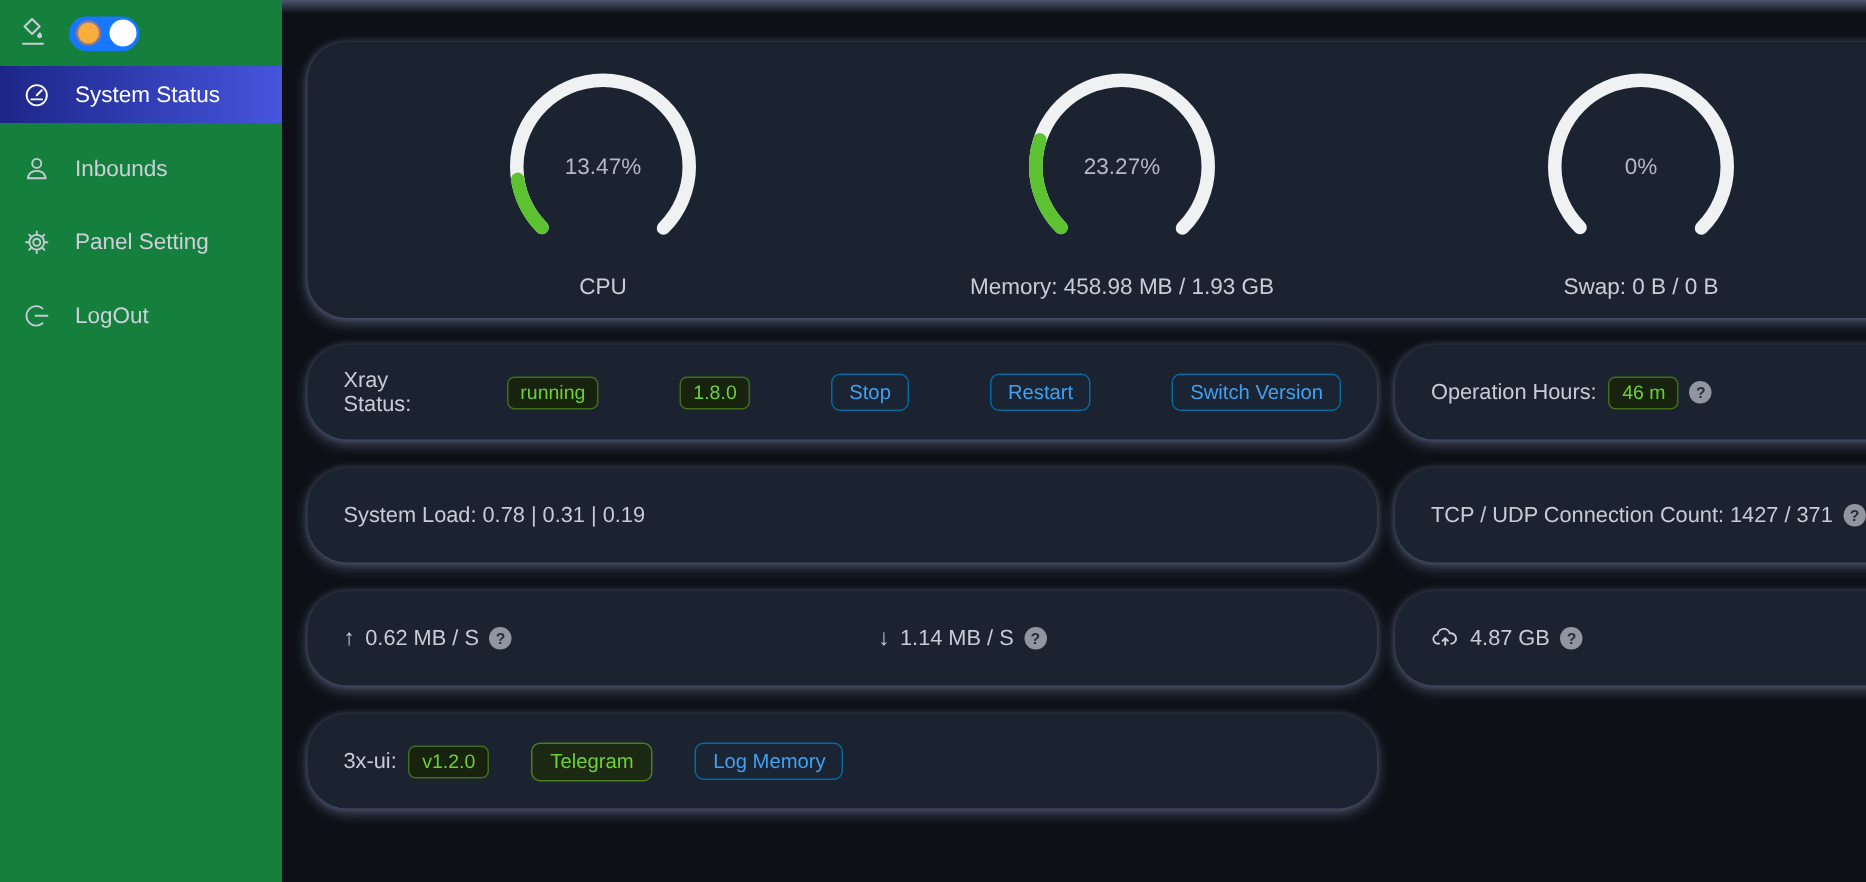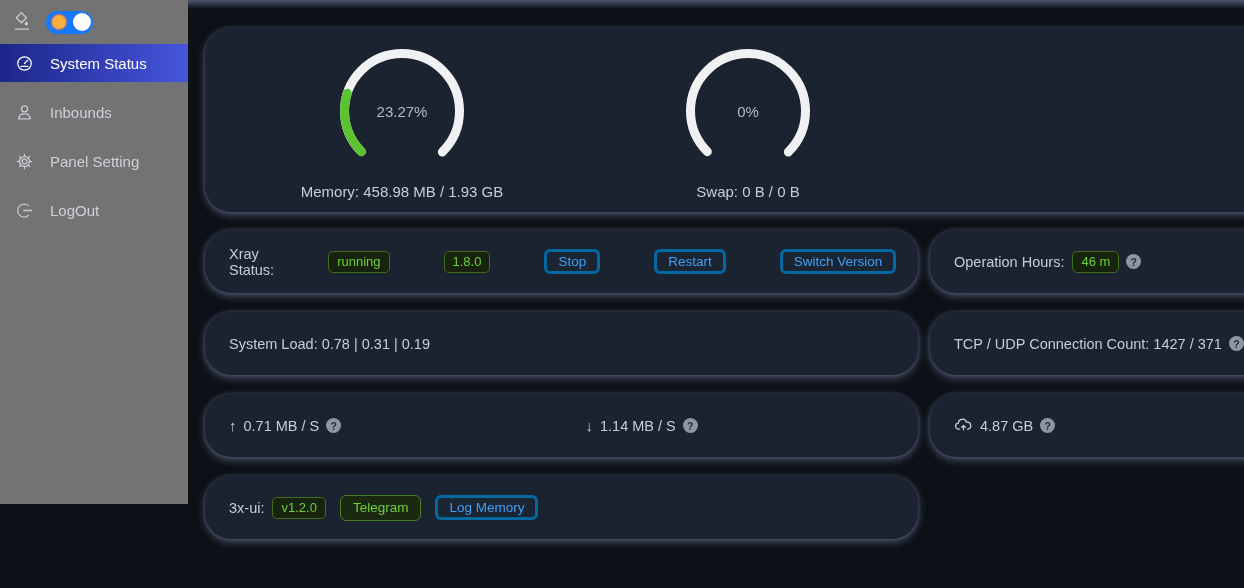--- a/index.html
+++ b/index.html
@@ -6,22 +6,22 @@
   html,body { width:1244px; height:588px; overflow:hidden; }
   body {
     background:#0d1016;
     font-family:"Liberation Sans", sans-serif;
     color:#c7ccd5;
     position:relative;
   }
 
   
   .sidebar {
-    position:absolute; left:0; top:0; width:188px; height:504px;
-    background:#737373; z-index:5;
+    position:absolute; left:0; top:0; width:188px; height:588px;
+    background:#15803d; z-index:5;
   }
   .theme-row {
     display:flex; align-items:center; gap:14px;
     padding:8px 0 8px 12px; height:44px;
   }
   .theme-icon { width:20px; height:20px; color:#c9cdd5; }
   .switch {
     position:relative; width:47px; height:23px; border-radius:12px;
     background:#1677ff; cursor:pointer;
   }
@@ -81,36 +81,36 @@
 
   .tag {
     display:inline-flex; align-items:center; height:22px; padding:0 8px;
     border-radius:5px; font-size:13px; line-height:20px;
     color:#6fcf37; background:#17230f; border:1px solid #3f6d1c;
     white-space:nowrap;
   }
   .btn-blue {
     display:inline-flex; align-items:center; height:25px; padding:0 11px;
     border-radius:6px; font-size:13.5px; cursor:pointer; white-space:nowrap;
-    color:#42a0f0; background:#1b2433; border:3px solid #0369a1;
+    color:#42a0f0; background:#1b2433; border:1px solid #0369a1;
   }
   .btn-green {
     display:inline-flex; align-items:center; height:26px; padding:0 12px;
     border-radius:6px; font-size:13.5px; cursor:pointer; white-space:nowrap;
     color:#6fcf37; background:#1b2913; border:1px solid #4a7d20;
   }
   .help {
     display:inline-flex; align-items:center; justify-content:center;
     width:15px; height:15px; border-radius:50%;
     background:#9096a0; color:#252c3a; font-size:10.5px; font-weight:bold;
     margin-left:7px; flex:0 0 15px;
   }
   .gap8  { margin-left:8px; }
   .gap12 { margin-left:24px; }
-  .gap14 { margin-left:14px; }
+  .gap14 { margin-left:28px; }
   .arrow { font-size:15px; color:#c7ccd5; margin-right:7px; }
   .speed-half { width:50%; display:flex; align-items:center; padding-left:24px; }
   .cloud-icon { width:19px; height:19px; margin-right:7px; color:#c7ccd5; }
   svg.line-ic { fill:none; stroke:currentColor; stroke-width:1.6; stroke-linecap:round; stroke-linejoin:round; }
 </style>
 </head>
 <body>
 
 <div class="sidebar">
   <div class="theme-row">
@@ -169,20 +169,30 @@
       </span>
       <span>LogOut</span>
     </div>
   </div>
 </div>
 
 <div class="main">
   <div class="top-strip"></div>
 
   <div class="card card-gauges">
+    <div class="gauge-col">
+      <div class="gauge-wrap">
+        <svg viewBox="0 0 130 130">
+          <circle class="gauge-track" cx="65" cy="65" r="57.5" stroke="#f0f1f2"></circle>
+          <circle class="gauge-prog" cx="65" cy="65" r="57.5" stroke="#5cc231" stroke-dasharray="36.49863075032452 361.28315516282623"></circle>
+        </svg>
+        <div class="gauge-val">13.47%</div>
+      </div>
+      <div class="gauge-label">CPU</div>
+    </div>
 
     <div class="gauge-col">
       <div class="gauge-wrap">
         <svg viewBox="0 0 130 130">
           <circle class="gauge-track" cx="65" cy="65" r="57.5" stroke="#f0f1f2"></circle>
           <circle class="gauge-prog" cx="65" cy="65" r="57.5" stroke="#5cc231" stroke-dasharray="63.05294265479225 361.28315516282623"></circle>
         </svg>
         <div class="gauge-val">23.27%</div>
       </div>
       <div class="gauge-label">Memory: 458.98 MB / 1.93 GB</div>
@@ -220,21 +230,21 @@
   </div>
 
   <div class="card row-card card-conn">
     <span>TCP / UDP Connection Count: 1427 / 371</span>
     <span class="help">?</span>
   </div>
 
   <div class="card row-card card-speed">
     <div class="speed-half">
       <span class="arrow">↑</span>
-      <span>0.71 MB / S</span>
+      <span>0.62 MB / S</span>
       <span class="help">?</span>
     </div>
     <div class="speed-half">
       <span class="arrow">↓</span>
       <span>1.14 MB / S</span>
       <span class="help">?</span>
     </div>
   </div>
 
   <div class="card row-card card-total">

